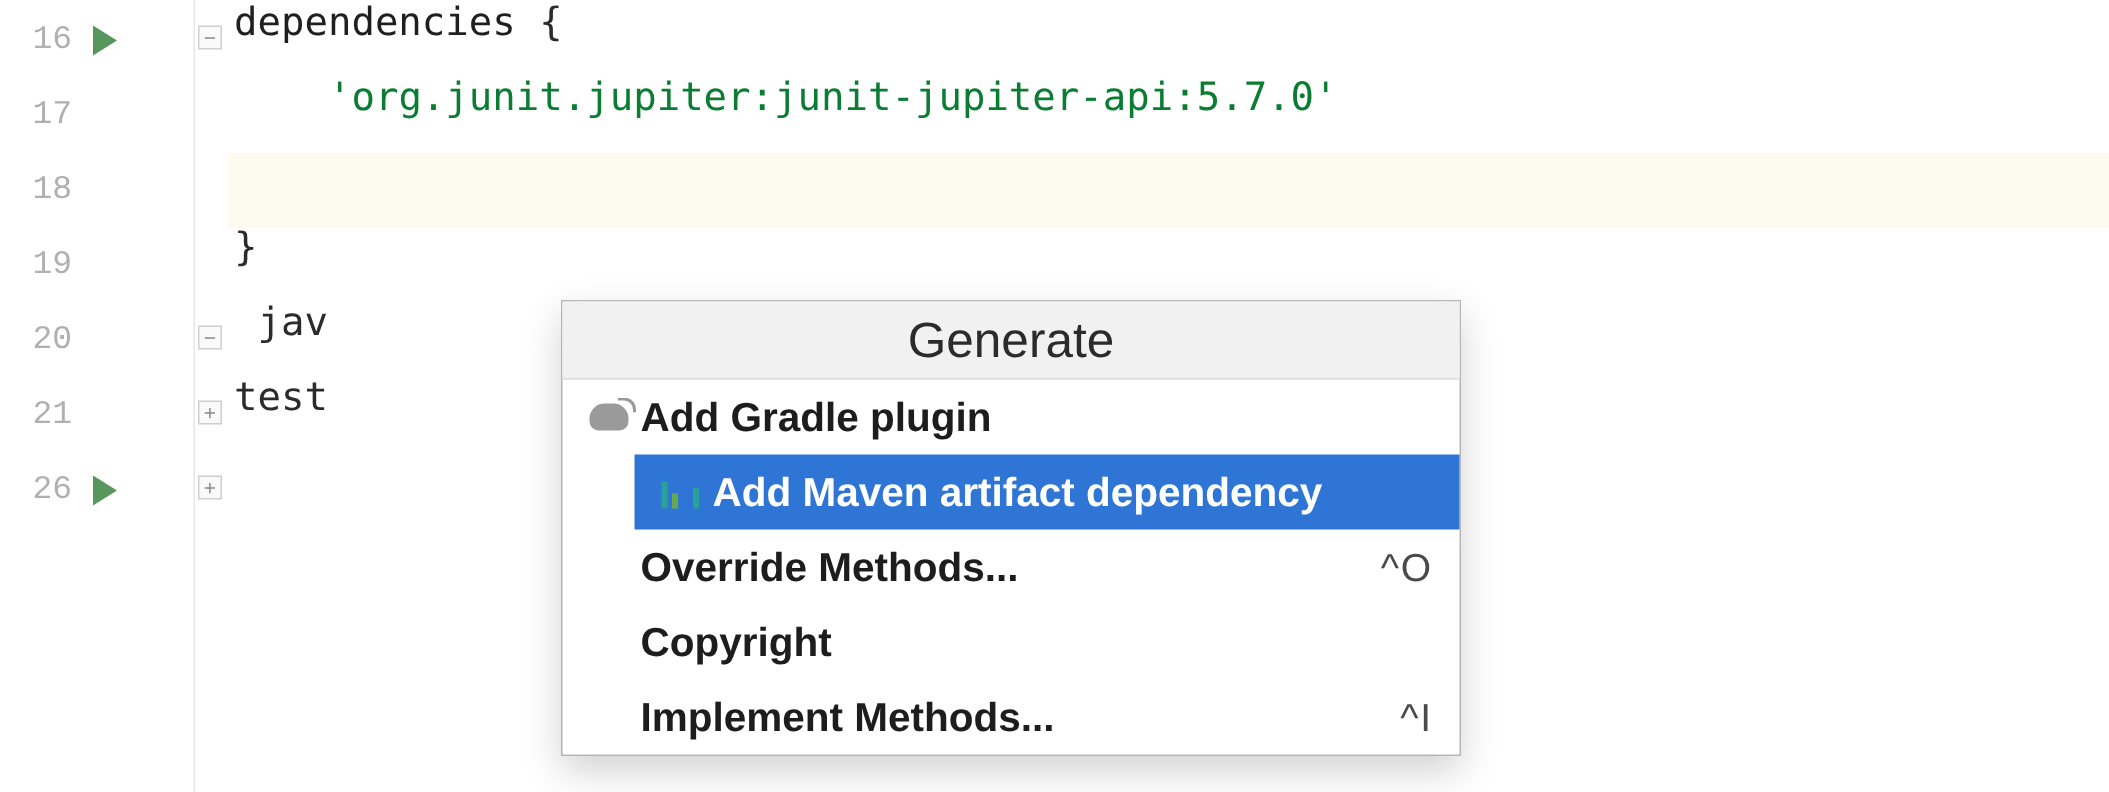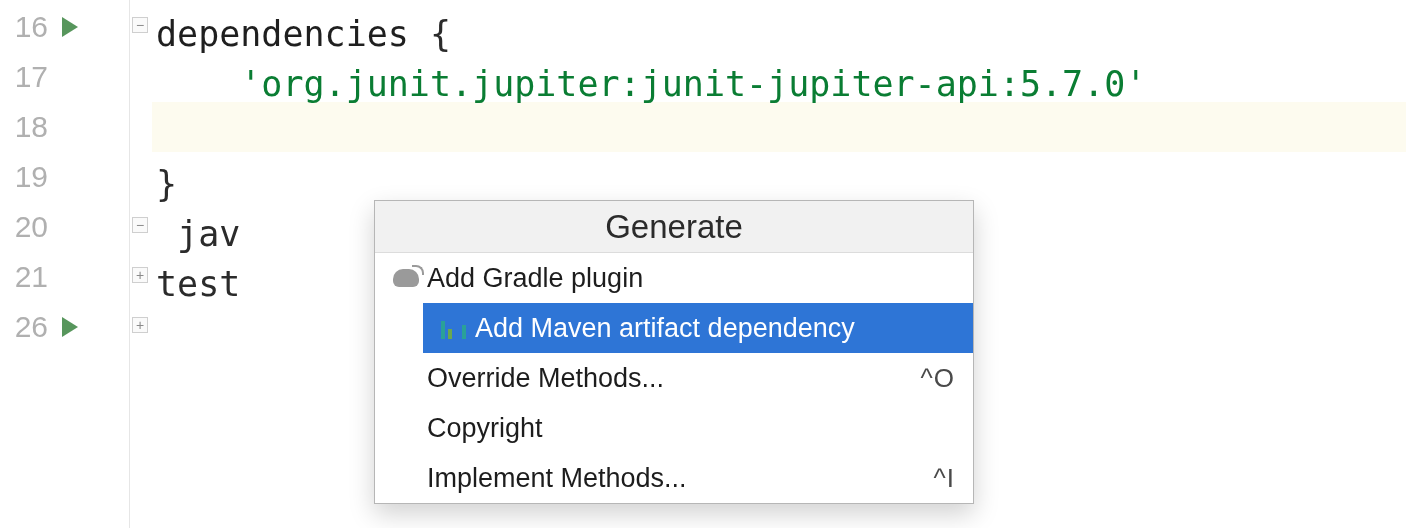--- a/index.html
+++ b/index.html
@@ -30,22 +30,22 @@
     display: flex;
     align-items: center;
     justify-content: flex-start;
     padding-left: 8px;
     position: relative;
   }
   .ln {
     width: 40px;
     text-align: right;
     color: #b0b0b0;
-    font-size: 30px;
-    font-family: Liberation Sans, sans-serif;
+    font-size: 22px;
+    font-family: Liberation Mono, monospace;
     user-select: none;
   }
   .run-glyph {
     margin-left: 14px;
     width: 0; height: 0;
     border-top: 10px solid transparent;
     border-bottom: 10px solid transparent;
     border-left: 16px solid #57965c;
   }
   
@@ -67,24 +67,24 @@
   }
 
   .code {
     flex: 1 1 auto;
     position: relative;
     padding-top: 2px;
   }
   .code-row {
     height: 50px;
     display: flex;
-    align-items: flex-end;
+    align-items: flex-start;
     white-space: pre;
     font-family: "Menlo", "Consolas", monospace;
-    font-size: 35px;
+    font-size: 26px;
     padding-left: 4px;
   }
   .code-row.current {
     background: #fdfbef;
   }
   .kw { color: #1f1f1f; }
   .fn { color: #1f1f1f; }
   .str { color: #0a7d33; }
 
   
@@ -119,20 +119,21 @@
     cursor: default;
   }
   .popup-item .icon {
     width: 34px;
     display: flex;
     align-items: center;
     justify-content: flex-start;
   }
   .popup-item .label {
     flex: 1 1 auto;
+    font-weight: bold;
   }
   .popup-item .shortcut {
     color: #4a4a4a;
     padding-left: 14px;
     font-size: 26px;
     letter-spacing: 1px;
   }
   .popup-item.selected {
     background: #2e75d6;
     color: #ffffff;

